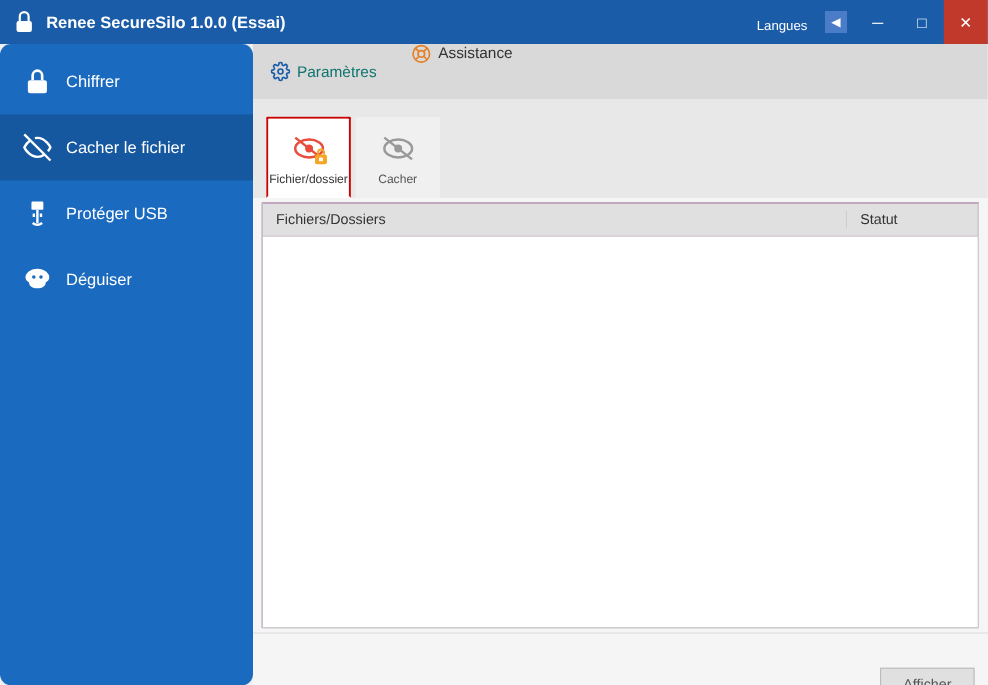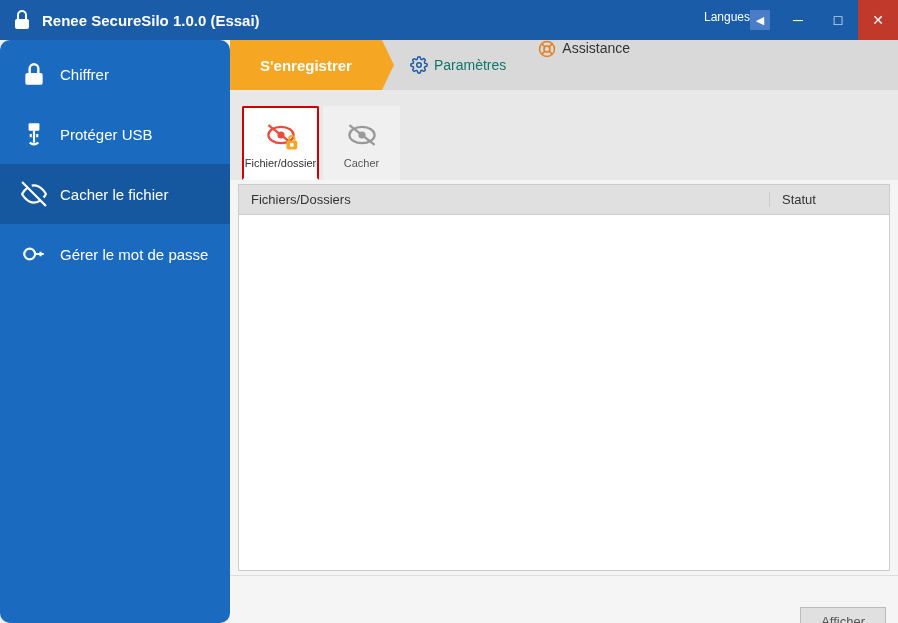--- a/index.html
+++ b/index.html
@@ -34,22 +34,22 @@
     .lock-icon {
       width: 24px;
       height: 24px;
     }
     .titlebar-right {
       display: flex;
       align-items: center;
     }
     .lang-area {
       display: flex;
-      align-items: flex-start;
-      gap: 0;
+      align-items: flex-end;
+      gap: 16px;
       font-size: 12px;
       color: white;
       padding: 0 8px;
     }
     .lang-btn {
       background: #4a7cc7;
       border: none;
       color: white;
       width: 20px;
       height: 20px;
@@ -286,61 +286,61 @@
     <div class="sidebar-item">
       <div class="sidebar-icon">
         <svg viewBox="0 0 24 24" width="26" height="26" fill="white">
           <rect x="4" y="11" width="16" height="11" rx="2" fill="white"></rect>
           <path d="M8 11V7a4 4 0 018 0v4" stroke="white" stroke-width="2.2" fill="none"></path>
         </svg>
       </div>
       <span>Chiffrer</span>
     </div>
 
+    <div class="sidebar-item active">
+      <div class="sidebar-icon">
+        <svg viewBox="0 0 24 24" width="26" height="26" fill="none" stroke="white" stroke-width="2">
+          <path d="M17.94 17.94A10.07 10.07 0 0112 20c-7 0-11-8-11-8a18.45 18.45 0 015.06-5.94" stroke="white"></path>
+          <path d="M9.9 4.24A9.12 9.12 0 0112 4c7 0 11 8 11 8a18.5 18.5 0 01-2.16 3.19" stroke="white"></path>
+          <line x1="1" y1="1" x2="23" y2="23" stroke="white" stroke-width="2"></line>
+        </svg>
+      </div>
+      <span>Cacher le fichier</span>
+    </div>
+
     <div class="sidebar-item">
       <div class="sidebar-icon">
         <svg viewBox="0 0 24 24" width="26" height="26" fill="none" stroke="white" stroke-width="2">
           <rect x="7" y="2" width="10" height="7" rx="1" fill="white" stroke="none"></rect>
           <line x1="12" y1="9" x2="12" y2="20" stroke="white" stroke-width="2"></line>
           <path d="M8 20 Q12 23 16 20" stroke="white" stroke-width="2" fill="none"></path>
           <line x1="9" y1="12" x2="9" y2="15" stroke="white" stroke-width="2"></line>
           <line x1="15" y1="12" x2="15" y2="15" stroke="white" stroke-width="2"></line>
         </svg>
       </div>
       <span>Protéger USB</span>
     </div>
 
-    <div class="sidebar-item active">
-      <div class="sidebar-icon">
-        <svg viewBox="0 0 24 24" width="26" height="26" fill="none" stroke="white" stroke-width="2">
-          <path d="M17.94 17.94A10.07 10.07 0 0112 20c-7 0-11-8-11-8a18.45 18.45 0 015.06-5.94" stroke="white"></path>
-          <path d="M9.9 4.24A9.12 9.12 0 0112 4c7 0 11 8 11 8a18.5 18.5 0 01-2.16 3.19" stroke="white"></path>
-          <line x1="1" y1="1" x2="23" y2="23" stroke="white" stroke-width="2"></line>
-        </svg>
-      </div>
-      <span>Cacher le fichier</span>
-    </div>
-
-
     <div class="sidebar-item">
       <div class="sidebar-icon">
-        <svg viewBox="0 0 24 24" width="26" height="26" fill="none" stroke="white" stroke-width="2">
-          <circle cx="8" cy="12" r="5"></circle>
-          <path d="M13 12h8M18 10v4"></path>
-        </svg>
-      </div>
-      <span>Gérer le mot de passe</span>
-    </div>
+        <svg viewBox="0 0 24 24" width="26" height="26" fill="white">
+          <path d="M12 3C6 3 2 7 2 10c0 2 1 3.5 3 4.5 0 3 3 5 7 5s7-2 7-5c2-1 3-2.5 3-4.5C22 7 18 3 12 3z"></path>
+          <circle cx="9" cy="10" r="1.5" fill="#1a6abf"></circle>
+          <circle cx="15" cy="10" r="1.5" fill="#1a6abf"></circle>
+        </svg>
+      </div>
+      <span>Déguiser</span>
+    </div>
+
 
   </div>
 
   <div class="content-area">
 
     <div class="topnav">
-      <button class="topnav-register">S'enregistrer</button>
       <button class="topnav-params">
         <svg viewBox="0 0 24 24" width="18" height="18" fill="none" stroke="#1a5ca8" stroke-width="2">
           <circle cx="12" cy="12" r="3"></circle>
           <path d="M19.4 15a1.65 1.65 0 00.33 1.82l.06.06a2 2 0 010 2.83 2 2 0 01-2.83 0l-.06-.06a1.65 1.65 0 00-1.82-.33 1.65 1.65 0 00-1 1.51V21a2 2 0 01-4 0v-.09A1.65 1.65 0 009 19.4a1.65 1.65 0 00-1.82.33l-.06.06a2 2 0 01-2.83-2.83l.06-.06A1.65 1.65 0 004.68 15a1.65 1.65 0 00-1.51-1H3a2 2 0 010-4h.09A1.65 1.65 0 004.6 9a1.65 1.65 0 00-.33-1.82l-.06-.06a2 2 0 012.83-2.83l.06.06A1.65 1.65 0 009 4.68a1.65 1.65 0 001-1.51V3a2 2 0 014 0v.09a1.65 1.65 0 001 1.51 1.65 1.65 0 001.82-.33l.06-.06a2 2 0 012.83 2.83l-.06.06A1.65 1.65 0 0019.4 9a1.65 1.65 0 001.51 1H21a2 2 0 010 4h-.09a1.65 1.65 0 00-1.51 1z"></path>
         </svg>
         <span>Paramètres</span>
       </button>
       <button class="topnav-assistance">
         <svg viewBox="0 0 24 24" width="18" height="18" fill="none" stroke="#e67e22" stroke-width="2">
           <circle cx="12" cy="12" r="10"></circle>

